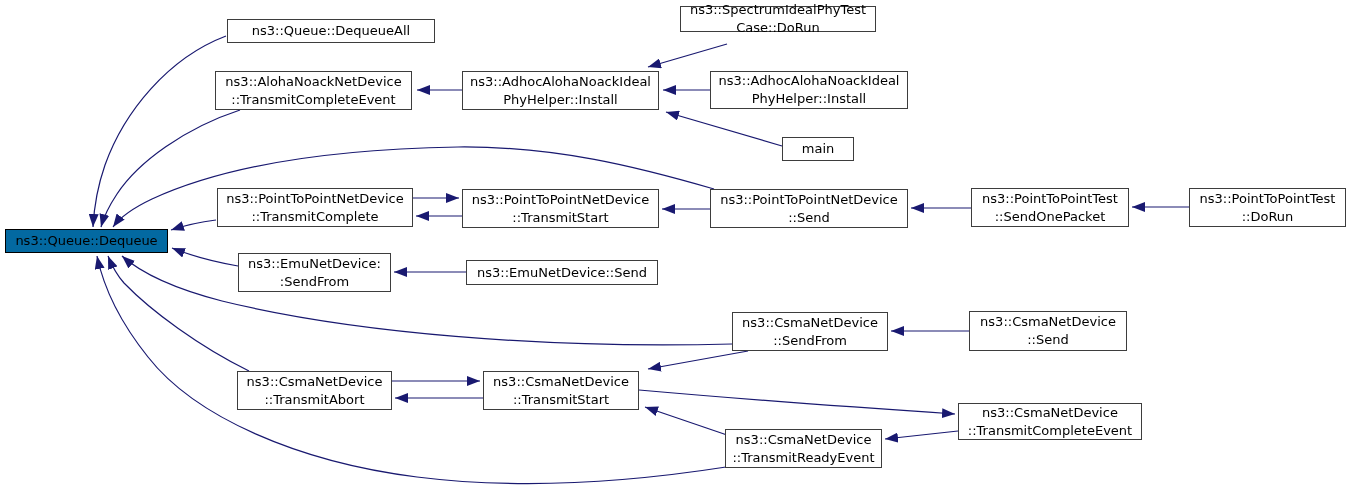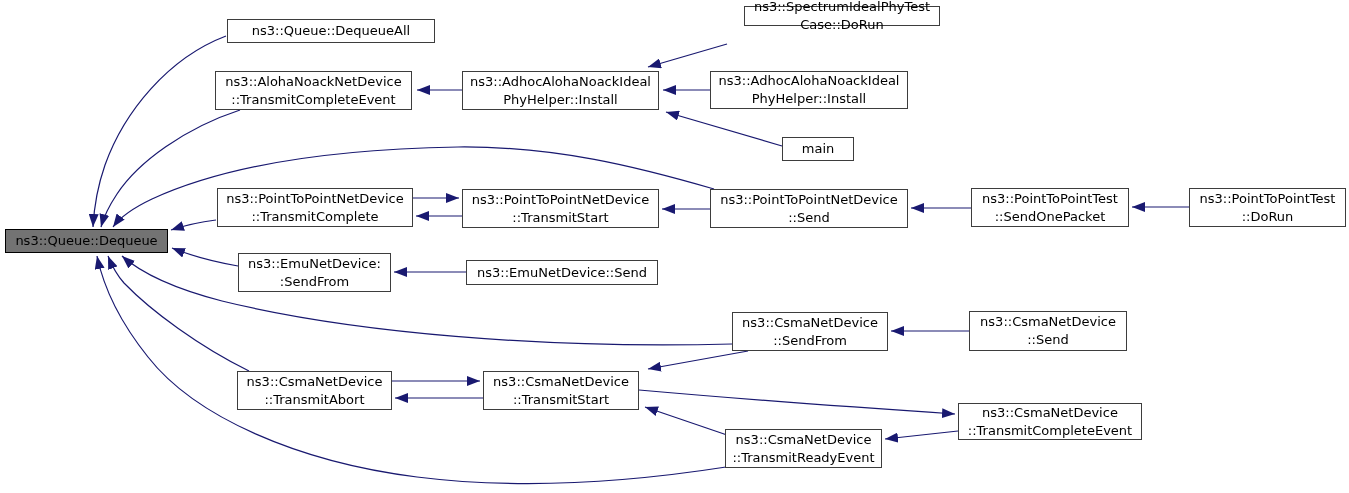--- a/index.html
+++ b/index.html
@@ -25,21 +25,21 @@
     font-size: 13px;
     line-height: 18px;
     display: flex;
     align-items: center;
     justify-content: center;
     text-align: center;
     white-space: pre-line;
     cursor: pointer;
   }
   .node.highlight {
-    background: #737373;
+    background: #0369a1;
     border: 1px solid #000000;
     cursor: default;
   }
   .edge {
     fill: none;
     stroke: #191970;
     stroke-width: 1.2px;
   }
 </style>
 </head>
@@ -84,21 +84,21 @@
   <div class="node highlight" style="left:5px; top:229px; width:163px; height:24px">ns3::Queue::Dequeue</div>
 
   <div class="node" style="left:227px; top:19px; width:208px; height:24px">ns3::Queue::DequeueAll</div>
 
   <div class="node" style="left:215px; top:71px; width:197px; height:39px">ns3::AlohaNoackNetDevice
 ::TransmitCompleteEvent</div>
 
   <div class="node" style="left:462px; top:71px; width:197px; height:39px">ns3::AdhocAlohaNoackIdeal
 PhyHelper::Install</div>
 
-  <div class="node" style="left:744px; top:6px; width:196px; height:20px">ns3::SpectrumIdealPhyTest
+  <div class="node" style="left:680px; top:6px; width:196px; height:26px">ns3::SpectrumIdealPhyTest
 Case::DoRun</div>
 
   <div class="node" style="left:710px; top:71px; width:198px; height:38px">ns3::AdhocAlohaNoackIdeal
 PhyHelper::Install</div>
 
   <div class="node" style="left:782px; top:137px; width:72px; height:24px">main</div>
 
   <div class="node" style="left:217px; top:188px; width:196px; height:39px">ns3::PointToPointNetDevice
 ::TransmitComplete</div>
 

